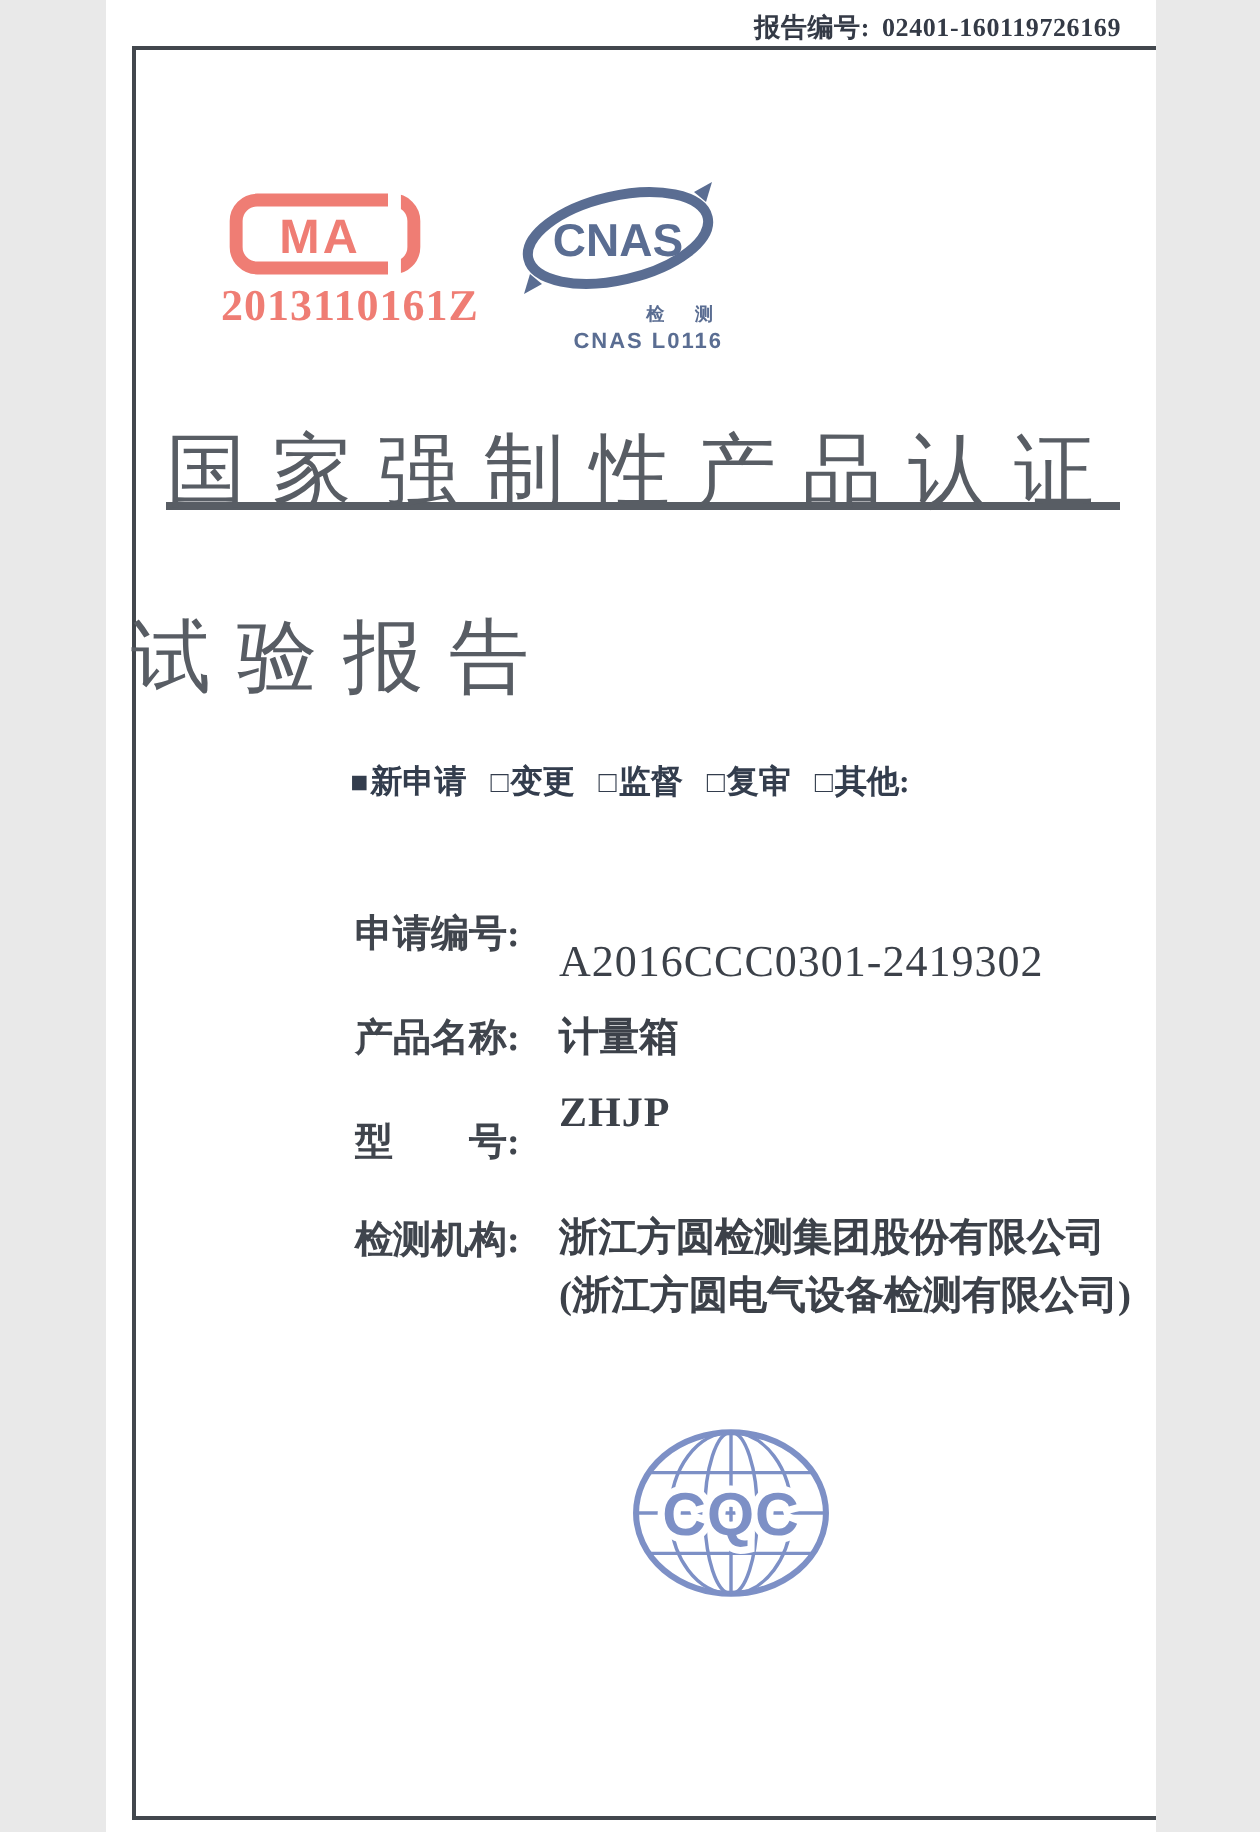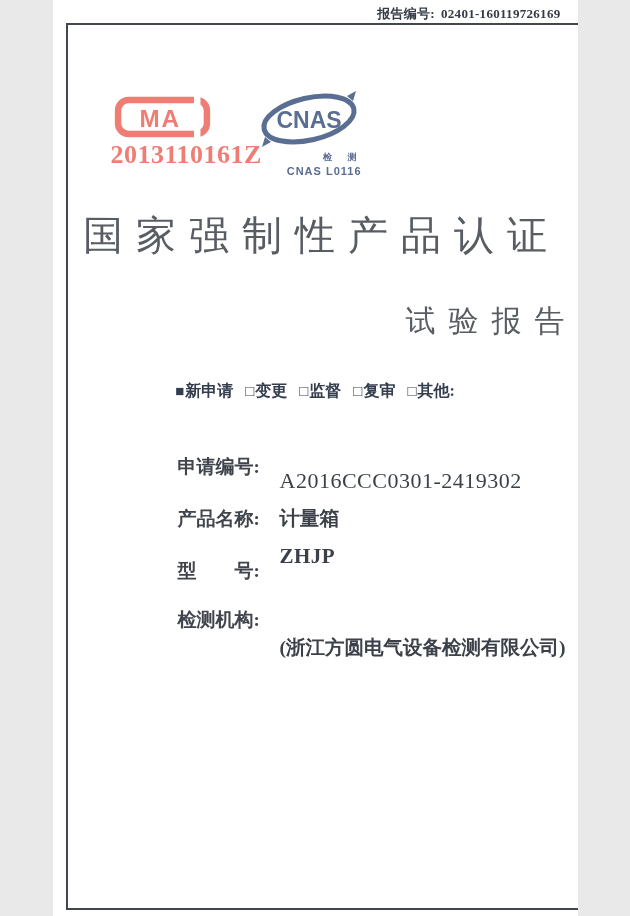--- a/index.html
+++ b/index.html
@@ -28,21 +28,21 @@
     white-space: nowrap;
   }
   .report-no .lbl { font-weight: 700; margin-right: 6px; }
   .report-no .val { font-weight: 600; }
 
   
   .cma-block { position: absolute; left: 58px; top: 96px; width: 125px; }
   .cma-svg { display: block; width: 97px; height: 42px; margin-left: 3px; }
   .cma-code {
     margin-top: 2px;
-    font-size: 26px;
+    font-size: 22px;
     font-weight: 600;
     color: #ef7d74;
     letter-spacing: 0.5px;
     white-space: nowrap;
   }
 
   
   .cnas-block { position: absolute; left: 203px; top: 89px; width: 106px; text-align: right; }
   .cnas-svg { display: block; width: 100px; height: 60px; margin: 0 auto; }
   .cnas-caption-cn {
@@ -66,26 +66,27 @@
   .doc-title-1 {
     position: absolute;
     left: 0; right: 0; top: 208px;
     text-align: center;
     font-size: 40px;
     font-weight: 500;
     color: #585d64;
     letter-spacing: 13px;
     text-indent: 13px;
     white-space: nowrap;
+    text-decoration: underline;
   }
   .doc-title-2 {
     position: absolute;
     left: 0; right: 0; top: 301px;
-    text-align: right;
-    font-size: 30px;
+    text-align: left;
+    font-size: 40px;
     font-weight: 500;
     color: #585d64;
     letter-spacing: 13px;
     text-indent: 13px;
     white-space: nowrap;
   }
 
   .apptype-row {
     position: absolute;
     left: 0; right: 0; top: 381px;
@@ -188,16 +189,31 @@
   <div class="flabel" style="top:454px">申请编号:</div>
   <div class="fvalue v-appno">A2016CCC0301-2419302</div>
 
   <div class="flabel" style="top:506px">产品名称:</div>
   <div class="fvalue v-product">计量箱</div>
 
   <div class="flabel" style="top:558px">型　　号:</div>
   <div class="fvalue v-model">ZHJP</div>
 
   <div class="flabel" style="top:607px">检测机构:</div>
+  <div class="fvalue v-lab1">浙江方圆检测集团股份有限公司</div>
   <div class="fvalue v-lab2">(浙江方圆电气设备检测有限公司)</div>
 
+  <div class="cqc-block">
+    <svg class="cqc-svg" viewBox="0 0 100 92">
+      <g fill="none" stroke="#7d90c6">
+        <ellipse cx="50" cy="46" rx="47" ry="40" stroke-width="3"></ellipse>
+        <ellipse cx="50" cy="46" rx="30" ry="40" stroke-width="1.7"></ellipse>
+        <ellipse cx="50" cy="46" rx="13" ry="40" stroke-width="1.7"></ellipse>
+        <line x1="50" y1="6" x2="50" y2="86" stroke-width="1.7"></line>
+        <line x1="10" y1="26" x2="90" y2="26" stroke-width="1.7"></line>
+        <line x1="3" y1="46" x2="97" y2="46" stroke-width="1.7"></line>
+        <line x1="10" y1="66" x2="90" y2="66" stroke-width="1.7"></line>
+      </g>
+      <text x="50" y="57" text-anchor="middle" font-family="Liberation Sans, sans-serif" font-size="30" font-weight="bold" letter-spacing="0.5" paint-order="stroke" stroke="#ffffff" stroke-width="7" fill="#7d90c6">CQC</text>
+    </svg>
+  </div>
 
 </div>
 
 </body></html>

